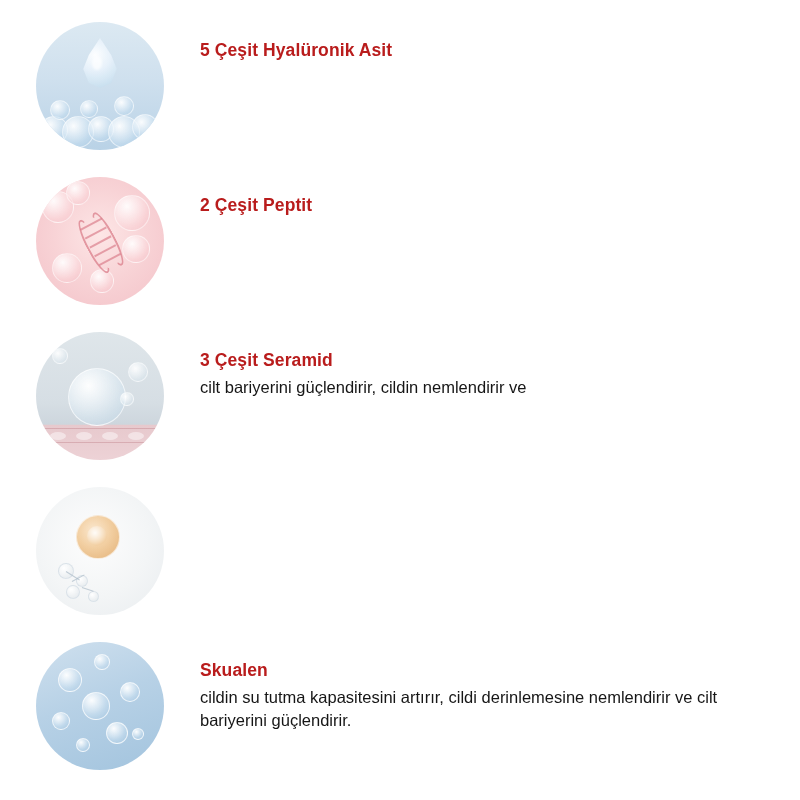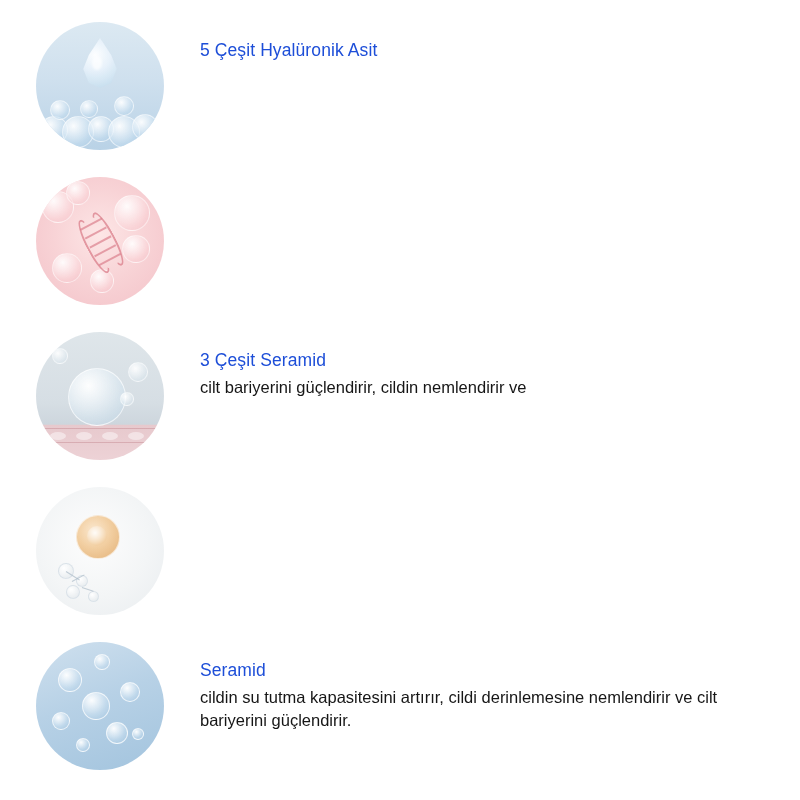--- a/index.html
+++ b/index.html
@@ -46,24 +46,24 @@
     position: relative;
     background: #eef3f7;
   }
   .text-wrap {
     flex: 1 1 auto;
     padding-top: 22px;
     padding-right: 40px;
   }
   .title {
     font-size: 17.5px;
-    font-weight: normal;
+    font-weight: bold;
     letter-spacing: 0.1px;
     margin: 0 0 5px 0;
-    color: #1d4ed8;
+    color: #b91c1c;
   }
   .desc {
     font-size: 16.5px;
     line-height: 1.42;
     margin: 0;
     color: #161616;
     max-width: 520px;
   }
 
   
@@ -266,20 +266,21 @@
           <div class="strand s2"></div>
           <div class="rung" style="top:8px;"></div>
           <div class="rung" style="top:18px;"></div>
           <div class="rung" style="top:28px;"></div>
           <div class="rung" style="top:38px;"></div>
           <div class="rung" style="top:48px;"></div>
         </div>
       </div>
     </div>
     <div class="text-wrap">
+      <p class="title">2 Çeşit Peptit</p>
     </div>
   </div>
 
   <div class="row">
     <div class="thumb-wrap">
       <div class="thumb art-cer">
         <div class="bigbubble"></div>
         <div class="sb" style="left:16px; top:16px; width:14px; height:14px;"></div>
         <div class="sb" style="left:92px; top:30px; width:18px; height:18px;"></div>
         <div class="sb" style="left:84px; top:60px; width:12px; height:12px;"></div>
@@ -321,18 +322,18 @@
         <div class="gb" style="left:58px; top:12px; width:14px; height:14px;"></div>
         <div class="gb" style="left:84px; top:40px; width:18px; height:18px;"></div>
         <div class="gb" style="left:46px; top:50px; width:26px; height:26px;"></div>
         <div class="gb" style="left:16px; top:70px; width:16px; height:16px;"></div>
         <div class="gb" style="left:70px; top:80px; width:20px; height:20px;"></div>
         <div class="gb" style="left:40px; top:96px; width:12px; height:12px;"></div>
         <div class="gb" style="left:96px; top:86px; width:10px; height:10px;"></div>
       </div>
     </div>
     <div class="text-wrap">
-      <p class="title">Seramid</p>
+      <p class="title">Skualen</p>
       <p class="desc">cildin su tutma kapasitesini artırır, cildi derinlemesine nemlendirir ve cilt bariyerini güçlendirir.</p>
     </div>
   </div>
 
 </div>
 
 </body></html>

